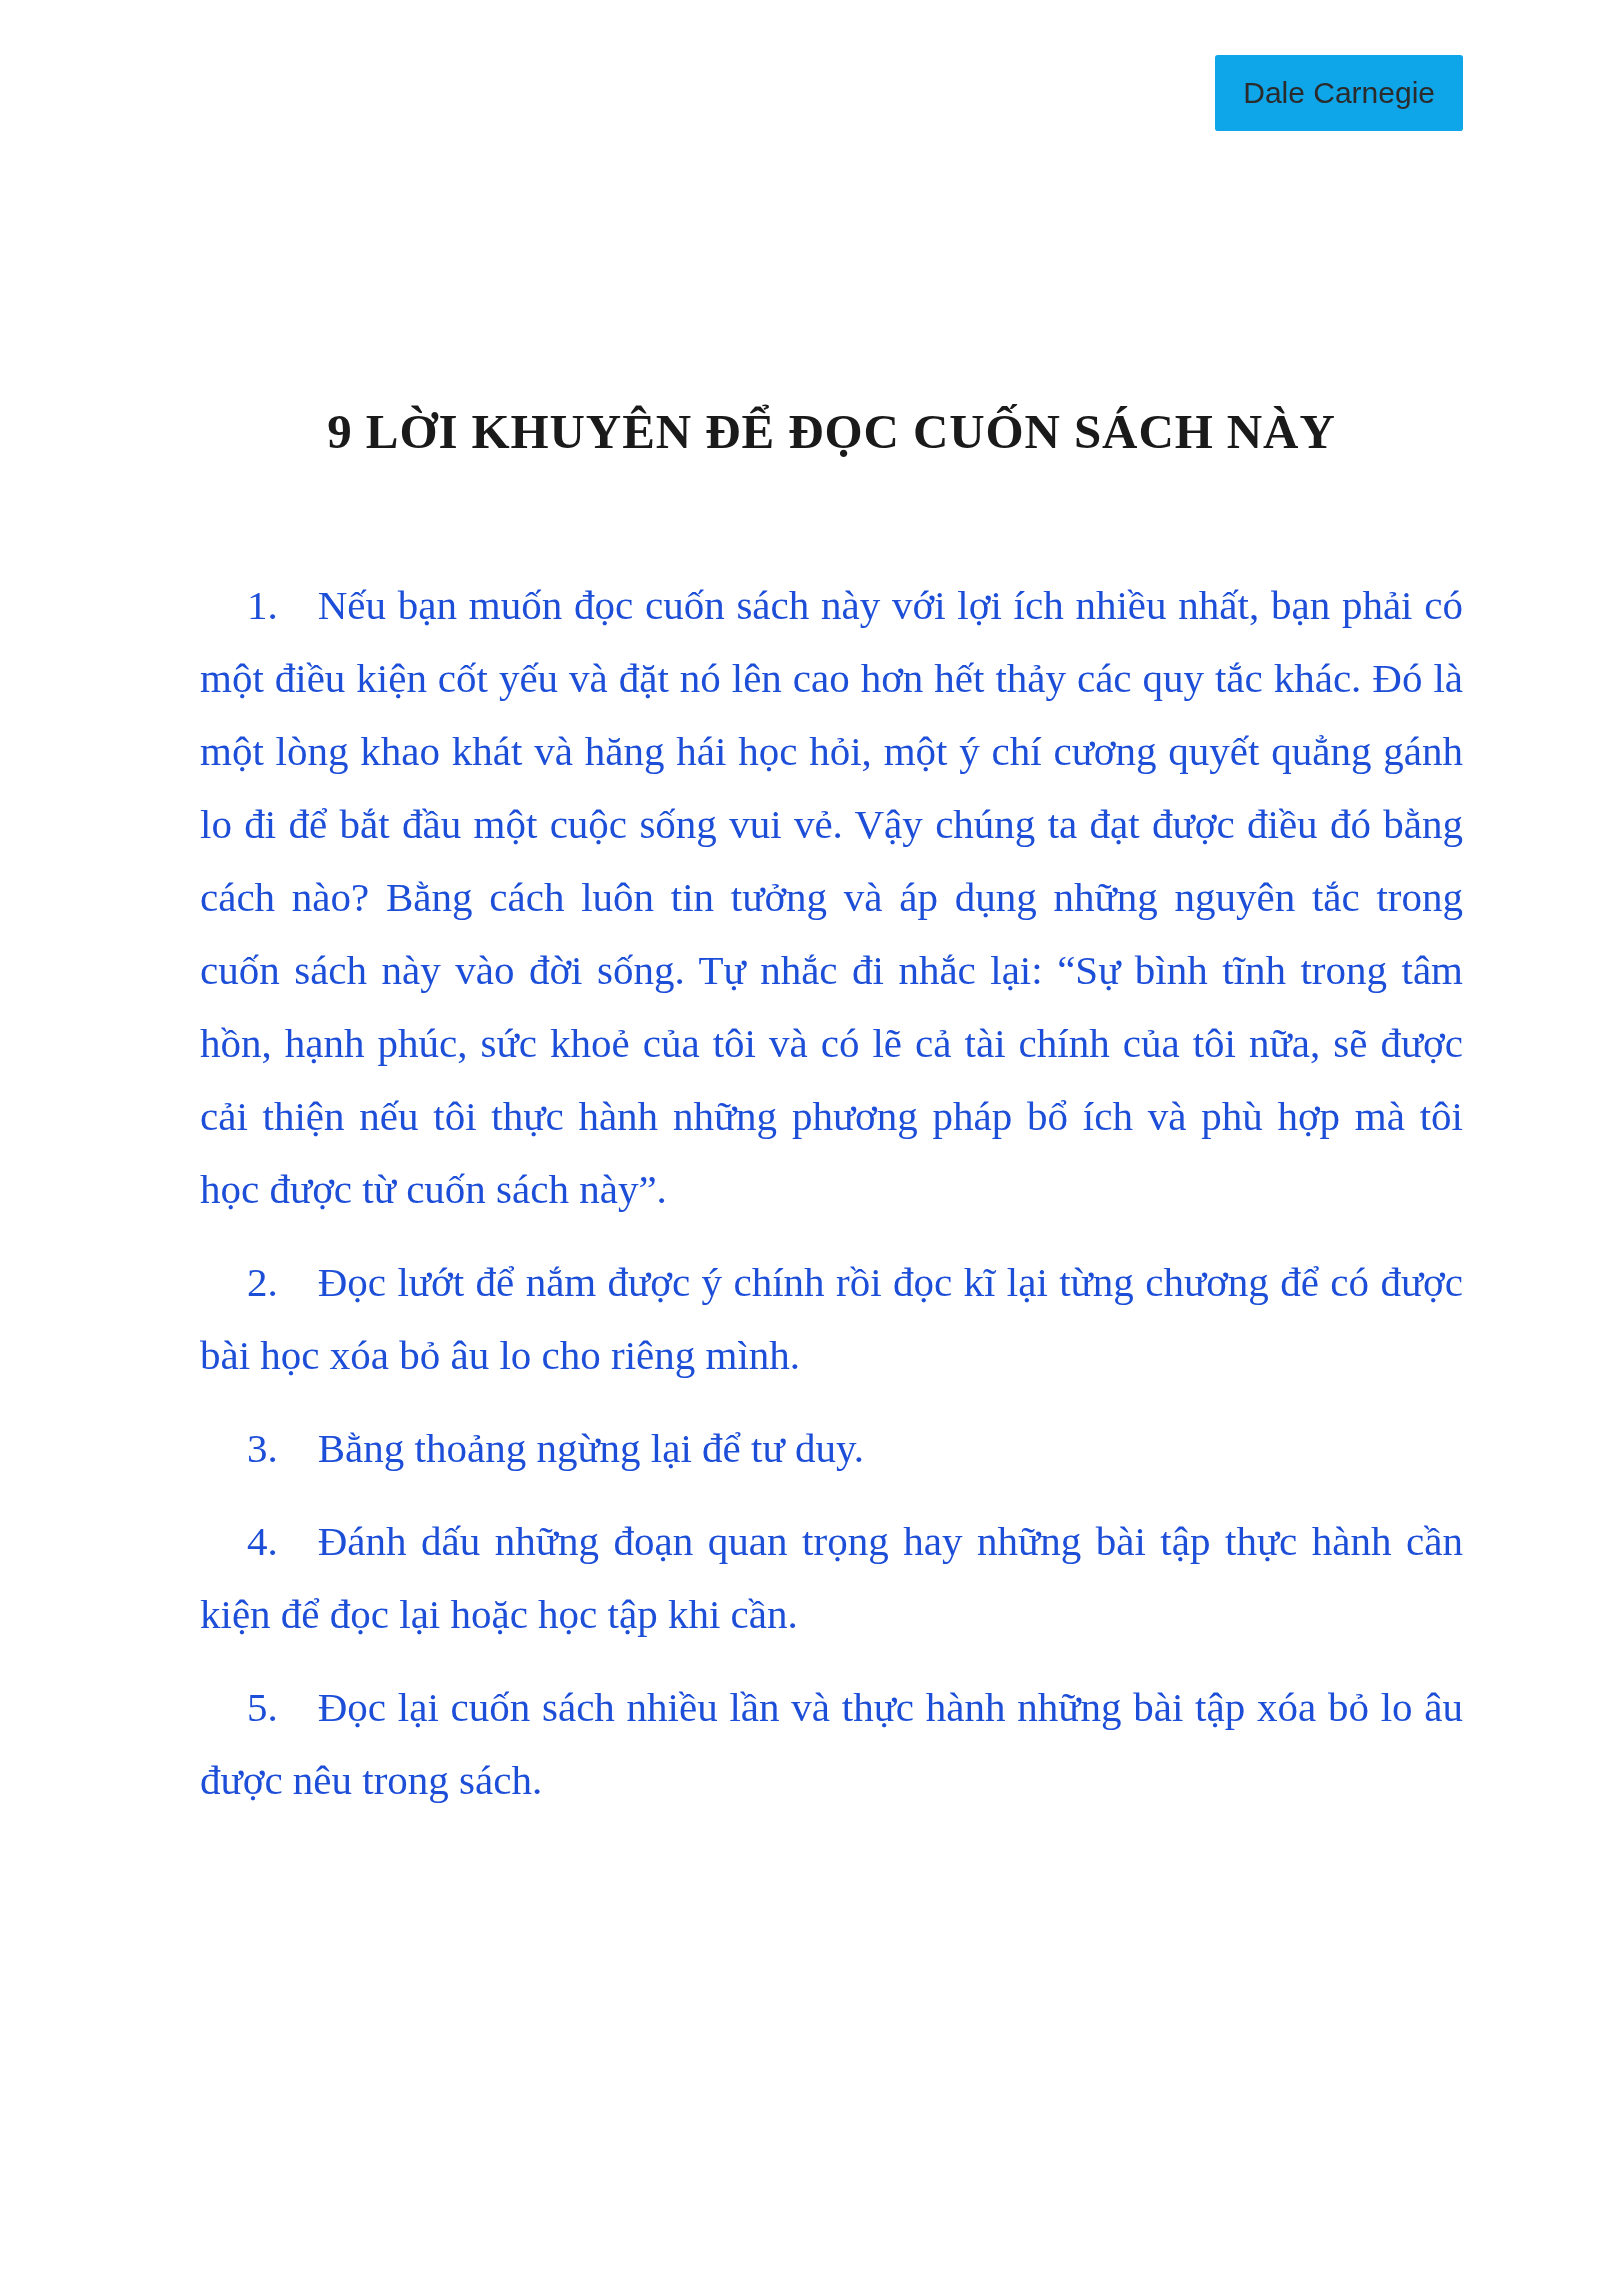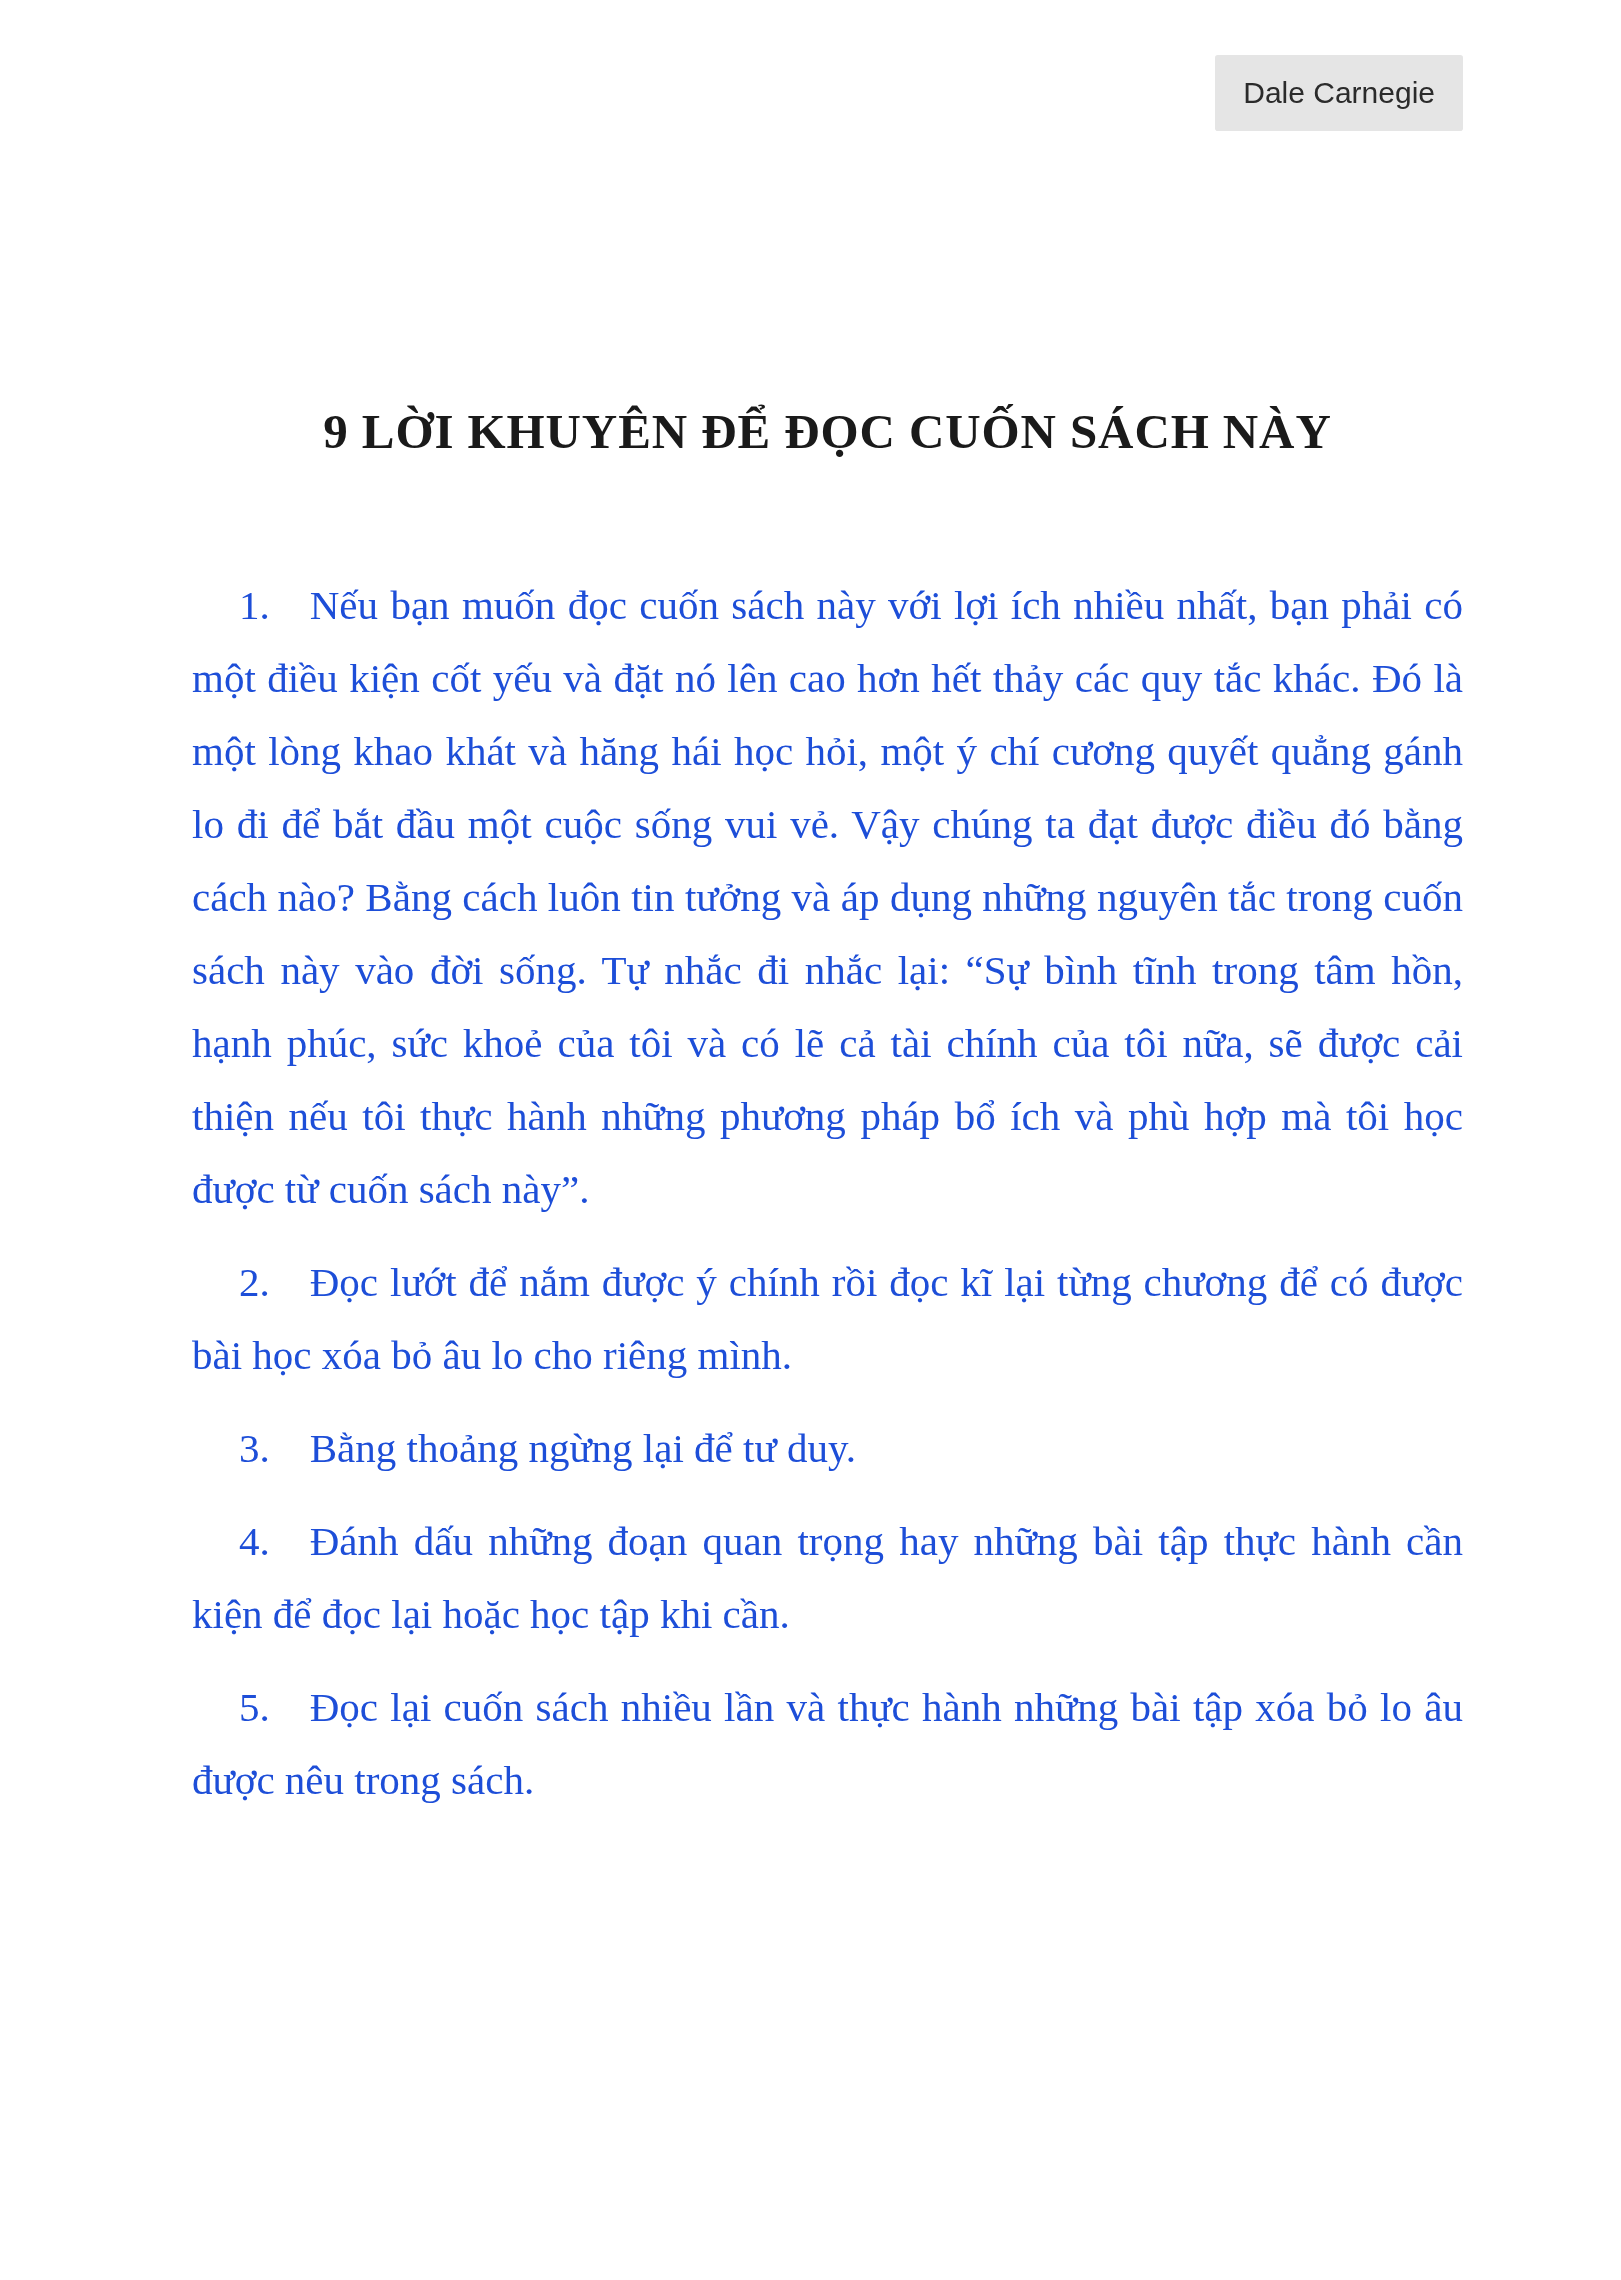--- a/index.html
+++ b/index.html
@@ -14,31 +14,31 @@
     background: #ffffff;
     font-family: "Liberation Serif", "DejaVu Serif", serif;
     color: #1f1f1f;
     overflow: hidden;
     box-sizing: border-box;
   }
   .author-badge {
     position: absolute;
     top: 55px;
     right: 158px;
-    background: #e5e5e5;
+    background: #0ea5e9;
     color: #2b2b2b;
     font-family: "Liberation Sans", "DejaVu Sans", sans-serif;
     font-size: 30px;
     line-height: 1;
     padding: 23px 28px;
     border-radius: 2.8px;
   }
   .content {
     position: absolute;
-    left: 192px;
+    left: 200px;
     right: 158px;
     top: 0;
   }
   .book-title {
     margin: 386px 0 0 0;
     text-align: center;
     font-size: 49px;
     line-height: 92px;
     font-weight: bold;
     color: #1a1a1a;

